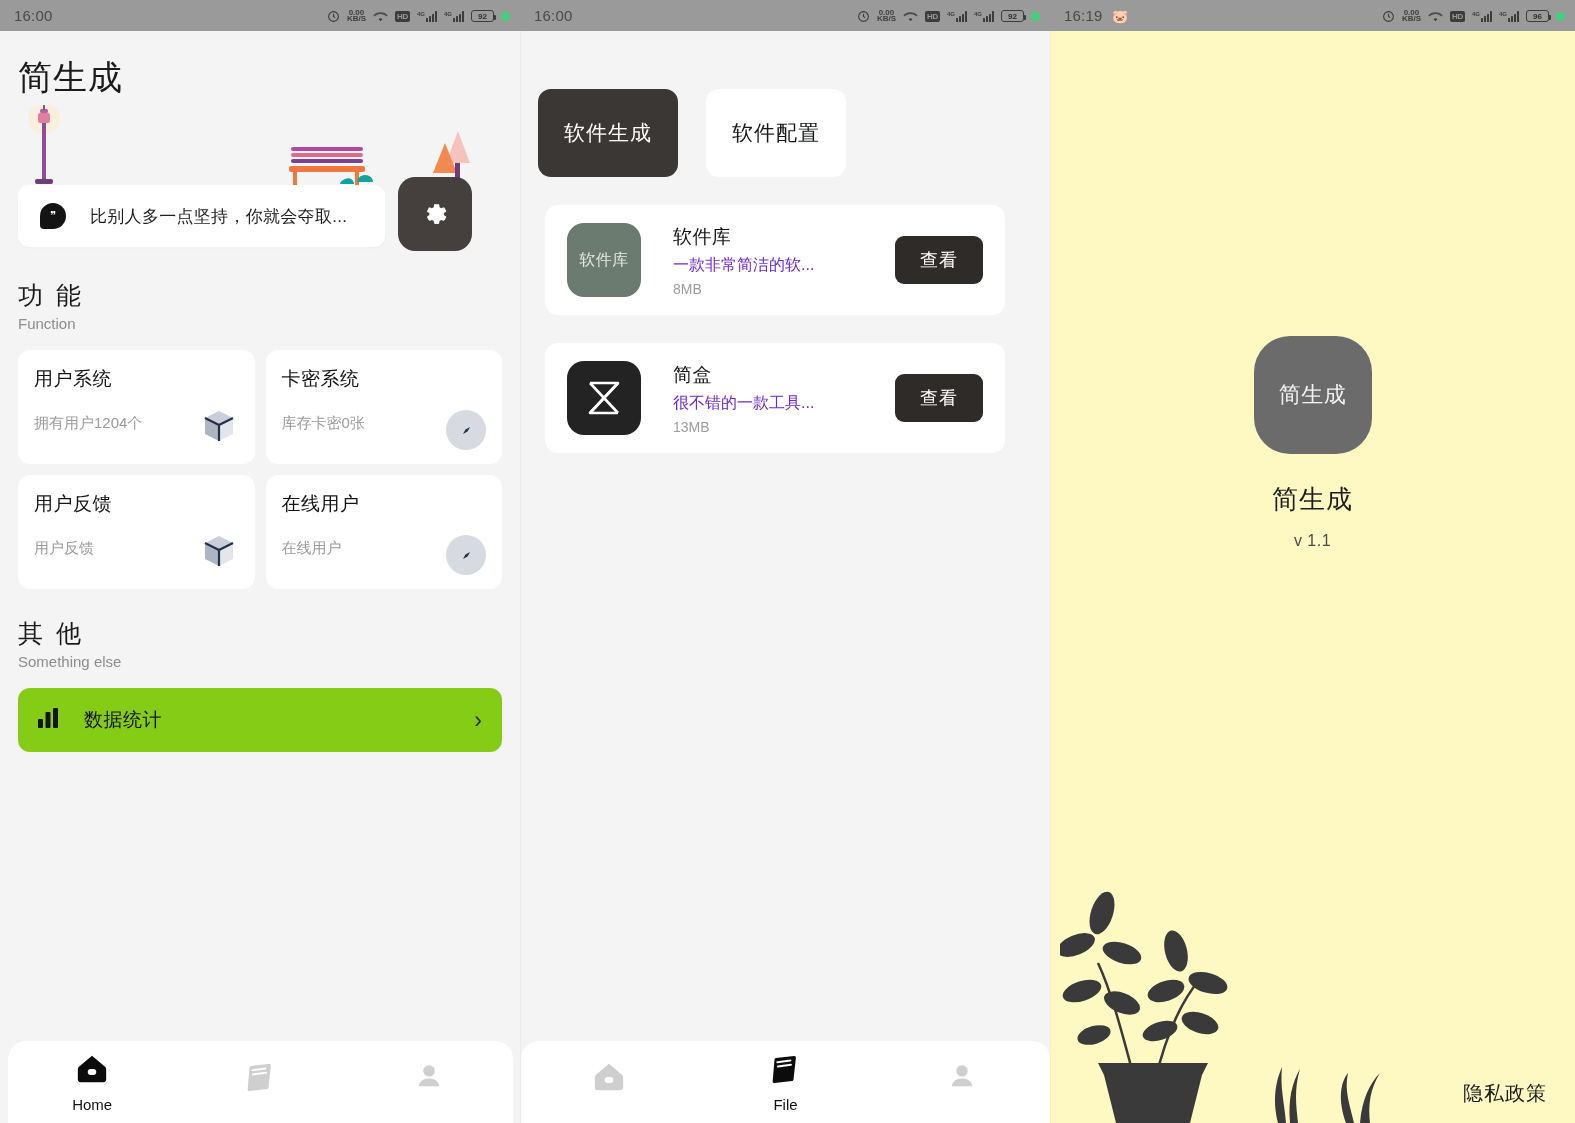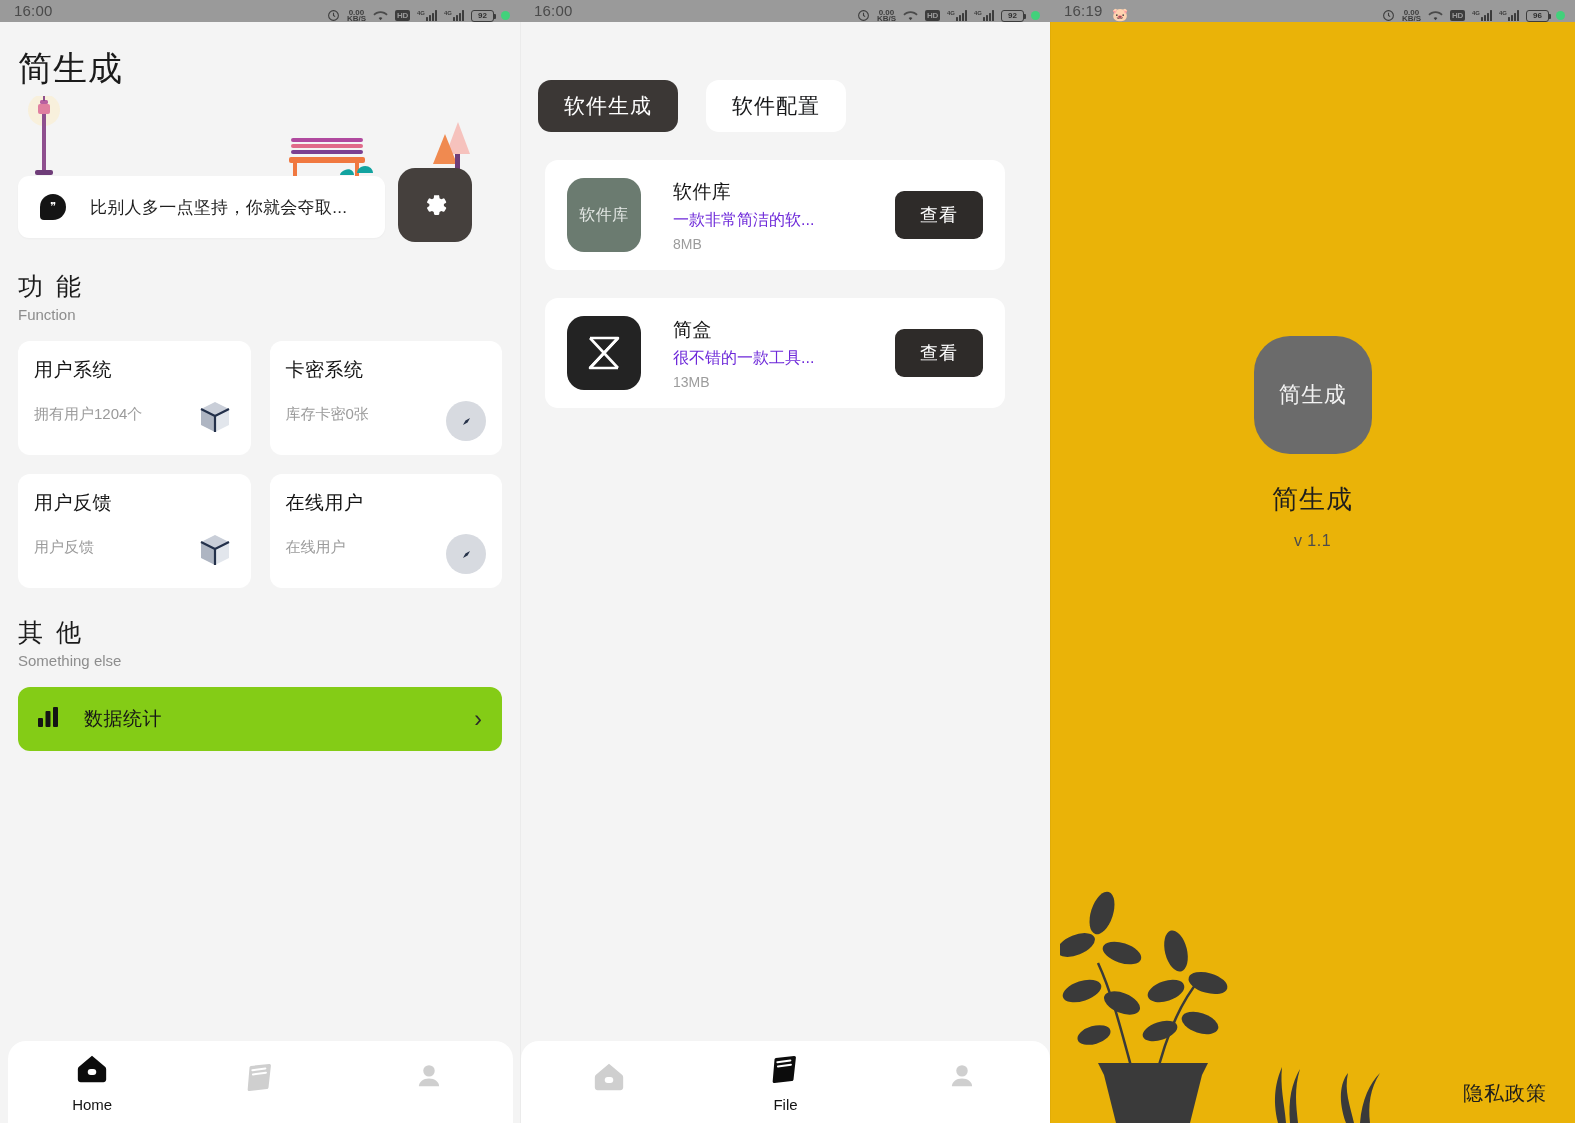--- a/index.html
+++ b/index.html
@@ -19,31 +19,31 @@
   
   .panel {
     position: relative;
     height: 1123px;
     background: #f4f4f4;
     overflow: hidden;
     flex: none;
   }
   .panel-left   { width: 520px; }
   .panel-mid    { width: 530px; background:#f4f4f4; }
-  .panel-right  { width: 525px; background:#eab308; }
+  .panel-right  { width: 525px; background:#fef9c3; }
   .panel-mid::before, .panel-right::before{
     content:""; position:absolute; left:0; top:22px; bottom:0; width:1px;
     background:rgba(0,0,0,0.035);
   }
 
   
   .statusbar {
-    height: 22px;
+    height: 31px;
     background: #9a9a9a;
-    display: flex; align-items: flex-end;
+    display: flex; align-items: center;
     padding: 1px 10px 0 14px;
     color: #3f3f3f;
     font-size: 15px;
     position: relative;
     z-index: 30;
   }
   .sb-time { font-size:15px; color:#4a4a4a; letter-spacing:.2px; line-height:22px;}
   .sb-emoji{ margin-left:10px; font-size:13px; }
   .sb-right{ margin-left:auto; display:flex; align-items:center; gap:7px; }
   .sb-ic { display:flex; align-items:center; color:#3c3c3c; }
@@ -92,21 +92,21 @@
     position:absolute; right:48px; top:72px;
     width:74px;height:74px;border-radius:17px;background:#45403d;
     display:flex;align-items:center;justify-content:center; cursor:pointer;
   }
 
   .sec-head { margin: 22px 0 0 18px; }
   .sec-zh { font-size:25px; color:#1b1b1b; letter-spacing:3px; font-weight:400;}
   .sec-en { font-size:15px; color:#8d8d8d; margin-top:3px; }
 
   .grid {
-    display:grid; grid-template-columns: 1fr 1fr; gap:19px;
+    display:grid; grid-template-columns: 1fr 1fr; gap:11px;
     margin: 18px 18px 0 18px;
   }
   .fcard {
     background:#fff; border-radius:12px; height:114px;
     padding:16px 16px 0 16px; position:relative; cursor:pointer;
   }
   .fcard-title { font-size:19px; color:#141414; letter-spacing:.5px;}
   .fcard-sub { font-size:15px; color:#9b9b9b; margin-top:22px;}
   .fcard-ic { position:absolute; right:16px; bottom:14px; }
   .circle-ic {
@@ -117,21 +117,21 @@
   .listrow {
     margin:18px 18px 0 18px; background:#84cc16; border-radius:12px;
     height:64px; display:flex; align-items:center; padding:0 20px; cursor:pointer;
   }
   .listrow .lbl { font-size:19px; color:#161616; margin-left:24px; letter-spacing:.5px;}
   .listrow .chev { margin-left:auto; color:#2a2a2a; font-size:23px; font-weight:300;}
 
   
   .tabs { display:flex; gap:28px; padding: 58px 0 0 18px; }
   .tab {
-    border-radius:13px; padding:12px 26px; font-size:21px; cursor:pointer;
+    border-radius:13px; padding:30px 26px; font-size:21px; cursor:pointer;
     letter-spacing:1px;
   }
   .tab.active { background:#3b3735; color:#fff; }
   .tab.inactive { background:#fff; color:#17181a; }
 
   .sw-card {
     margin: 28px 45px 0 25px; background:#fff; border-radius:13px;
     height:110px; display:flex; align-items:center; padding:0 22px;
   }
   .sw-icon {

